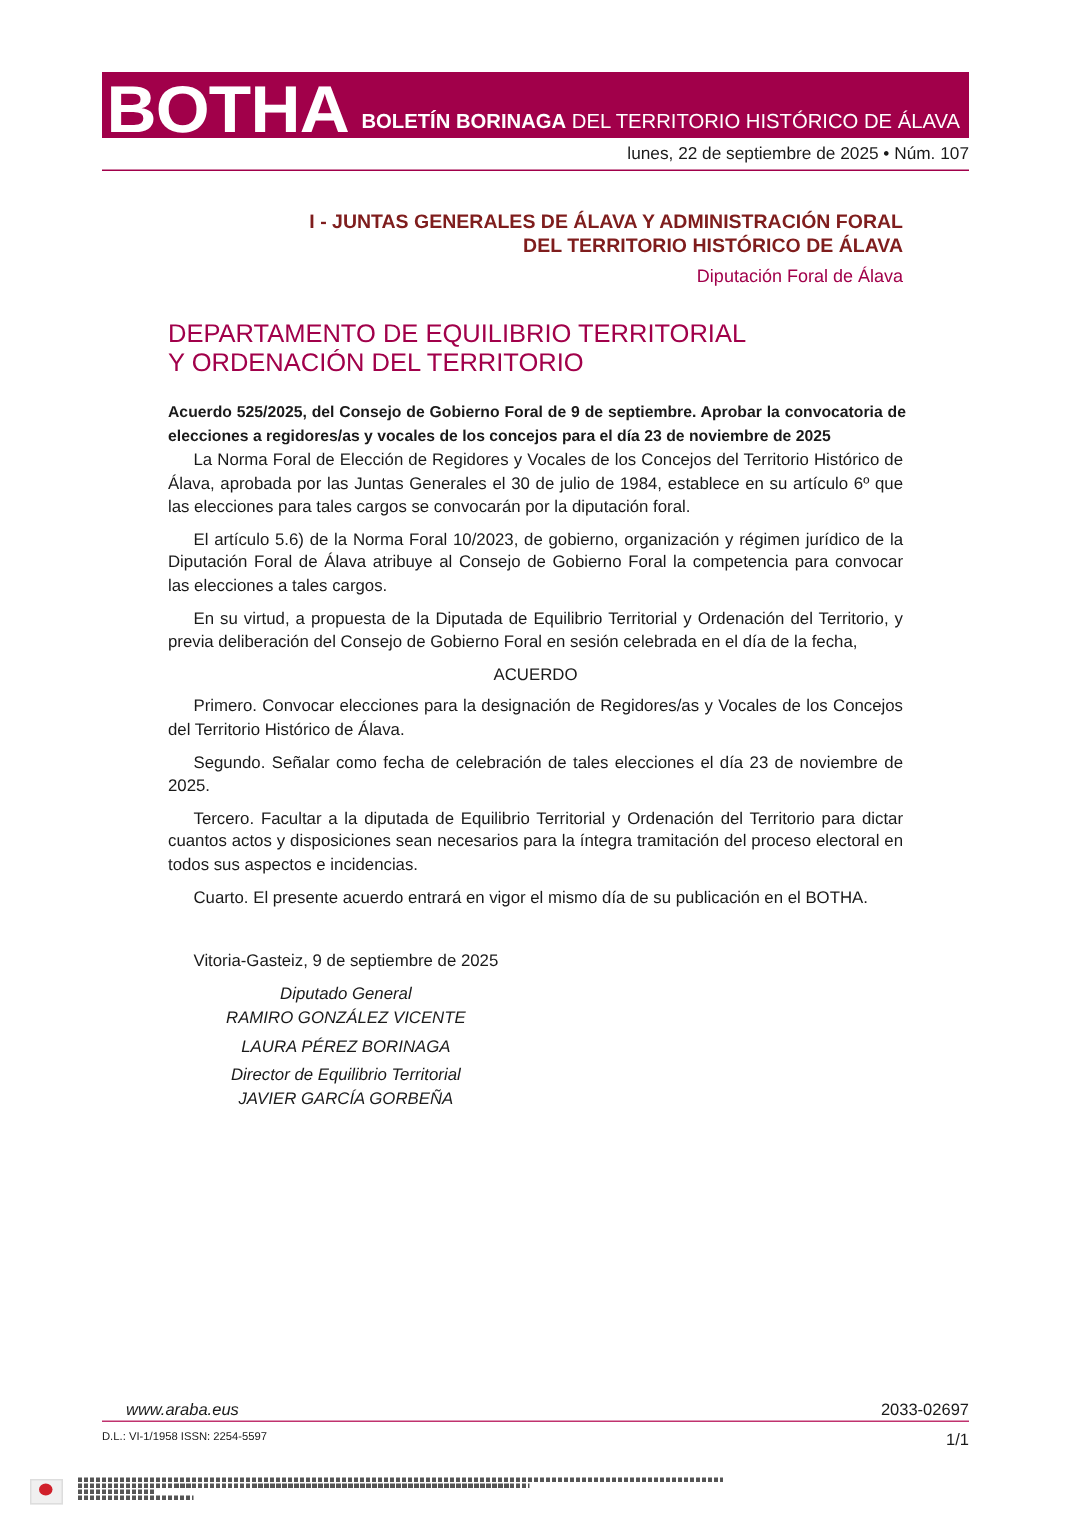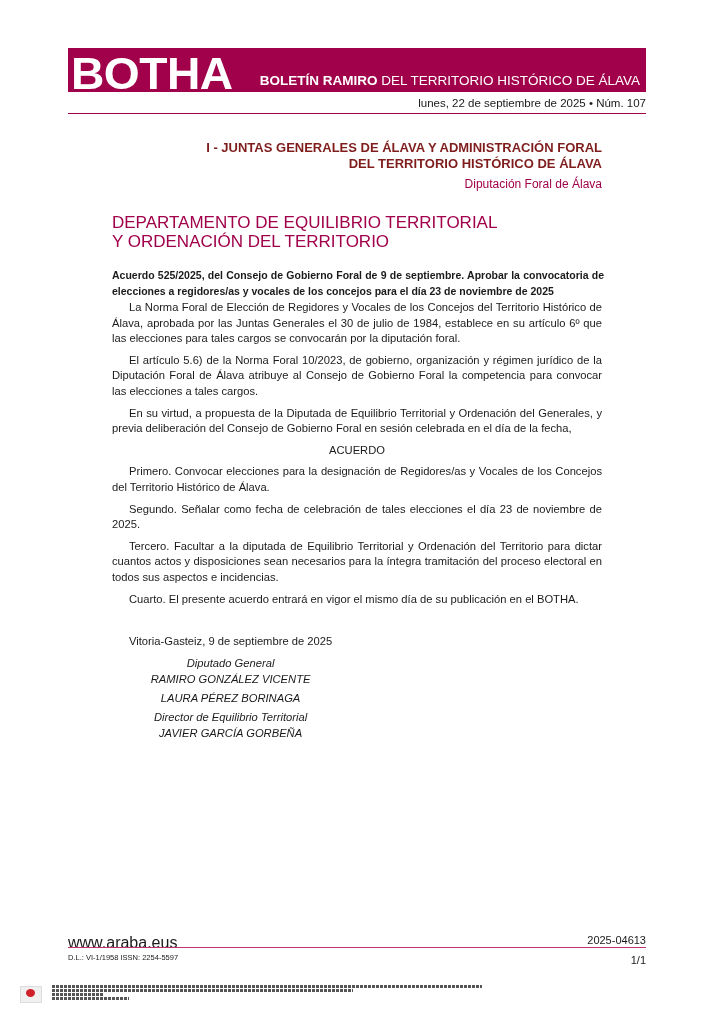--- a/index.html
+++ b/index.html
@@ -23,57 +23,57 @@
     .title { left: 112px; top: 268px; width: 492px; font-size: 10.5px; font-weight: bold;
              line-height: 15.5px; text-align: justify; }
     .body { left: 112px; top: 300px; width: 490px; font-size: 11.2px; line-height: 15.6px; }
     .body p { margin: 0 0 6px 0; text-indent: 17px; text-align: justify; }
     .body p.center { text-indent: 0; text-align: center; }
     .sign { left: 129px; top: 633px; font-size: 11.2px; line-height: 16px; }
     .sign .place { margin-bottom: 6px; }
     .sign .blk { font-style: italic; margin-bottom: 3px; }
     .sign .blk div { line-height: 16px; text-align: center; }
     
-    .foot-web { left: 68px; top: 934px; font-size: 16px; }
+    .foot-web { left: 84px; top: 934px; font-size: 11px; font-style: italic; }
     .foot-id { right: 68px; top: 934px; font-size: 11px; }
     .rule-bot { left: 68px; top: 947px; width: 578px; background: #c0326e; }
     .foot-dl { left: 68px; top: 953px; font-size: 7.5px; }
     .foot-page { right: 68px; top: 954px; font-size: 11px; }
     .seal { left: 20px; top: 986px; width: 20px; height: 15px; background: #f0f0f0;
             border: 1px solid #ddd; }
     .seal-dot { left: 26px; top: 989px; width: 9px; height: 8px; border-radius: 50%; background: #d0202a; }
     .tiny { left: 52px; top: 985px; width: 430px; }
     .tiny div { height: 3px; margin-bottom: 1px; background: repeating-linear-gradient(90deg, #555 0 3px, transparent 3px 4px); }
   </style>
 </head>
 <body>
 
 <div class="abs banner"></div>
 <div class="abs logo">BOTHA</div>
-<div class="abs subtitle"><b>BOLETÍN RAMIRO</b><span> DEL TERRITORIO HISTÓRICO DE ÁLAVA</span></div>
+<div class="abs subtitle"><b>BOLETÍN BORINAGA</b><span> DEL TERRITORIO HISTÓRICO DE ÁLAVA</span></div>
 <div class="abs date-line">lunes, 22 de septiembre de 2025  •  Núm. 107</div>
 <div class="abs rule rule-top"></div>
 
 <div class="abs section">
   <div>I - JUNTAS GENERALES DE ÁLAVA Y ADMINISTRACIÓN FORAL</div>
   <div>DEL TERRITORIO HISTÓRICO DE ÁLAVA</div>
 </div>
 <div class="abs org">Diputación Foral de Álava</div>
 
 <div class="abs dept">
   <div>DEPARTAMENTO DE EQUILIBRIO TERRITORIAL</div>
   <div>Y ORDENACIÓN DEL TERRITORIO</div>
 </div>
 
 <div class="abs title">Acuerdo 525/2025, del Consejo de Gobierno Foral de 9 de septiembre. Aprobar la convocatoria de elecciones a regidores/as y vocales de los concejos para el día 23 de noviembre de 2025</div>
 
 <div class="abs body">
   <p>La Norma Foral de Elección de Regidores y Vocales de los Concejos del Territorio Histórico de Álava, aprobada por las Juntas Generales el 30 de julio de 1984, establece en su artículo 6º que las elecciones para tales cargos se convocarán por la diputación foral.</p>
   <p>El artículo 5.6) de la Norma Foral 10/2023, de gobierno, organización y régimen jurídico de la Diputación Foral de Álava atribuye al Consejo de Gobierno Foral la competencia para convocar las elecciones a tales cargos.</p>
-  <p>En su virtud, a propuesta de la Diputada de Equilibrio Territorial y Ordenación del Generales, y previa deliberación del Consejo de Gobierno Foral en sesión celebrada en el día de la fecha,</p>
+  <p>En su virtud, a propuesta de la Diputada de Equilibrio Territorial y Ordenación del Territorio, y previa deliberación del Consejo de Gobierno Foral en sesión celebrada en el día de la fecha,</p>
   <p class="center">ACUERDO</p>
   <p>Primero. Convocar elecciones para la designación de Regidores/as y Vocales de los Concejos del Territorio Histórico de Álava.</p>
   <p>Segundo. Señalar como fecha de celebración de tales elecciones el día 23 de noviembre de 2025.</p>
   <p>Tercero. Facultar a la diputada de Equilibrio Territorial y Ordenación del Territorio para dictar cuantos actos y disposiciones sean necesarios para la íntegra tramitación del proceso electoral en todos sus aspectos e incidencias.</p>
   <p>Cuarto. El presente acuerdo entrará en vigor el mismo día de su publicación en el BOTHA.</p>
 </div>
 
 <div class="abs sign">
   <div class="place">Vitoria-Gasteiz, 9 de septiembre de 2025</div>
   <div class="blk">
@@ -83,21 +83,21 @@
   <div class="blk">
     <div>LAURA PÉREZ BORINAGA</div>
   </div>
   <div class="blk">
     <div>Director de Equilibrio Territorial</div>
     <div>JAVIER GARCÍA GORBEÑA</div>
   </div>
 </div>
 
 <a class="abs foot-web">www.araba.eus</a>
-<div class="abs foot-id">2025-04613</div>
+<div class="abs foot-id">2033-02697</div>
 <div class="abs rule rule-bot"></div>
 <div class="abs foot-dl">D.L.: VI-1/1958 ISSN: 2254-5597</div>
 <div class="abs foot-page">1/1</div>
 
 <div class="abs seal"></div>
 <div class="abs seal-dot"></div>
 <div class="abs tiny">
   <div style="width:100%"></div>
   <div style="width:70%"></div>
   <div style="width:12%"></div>

